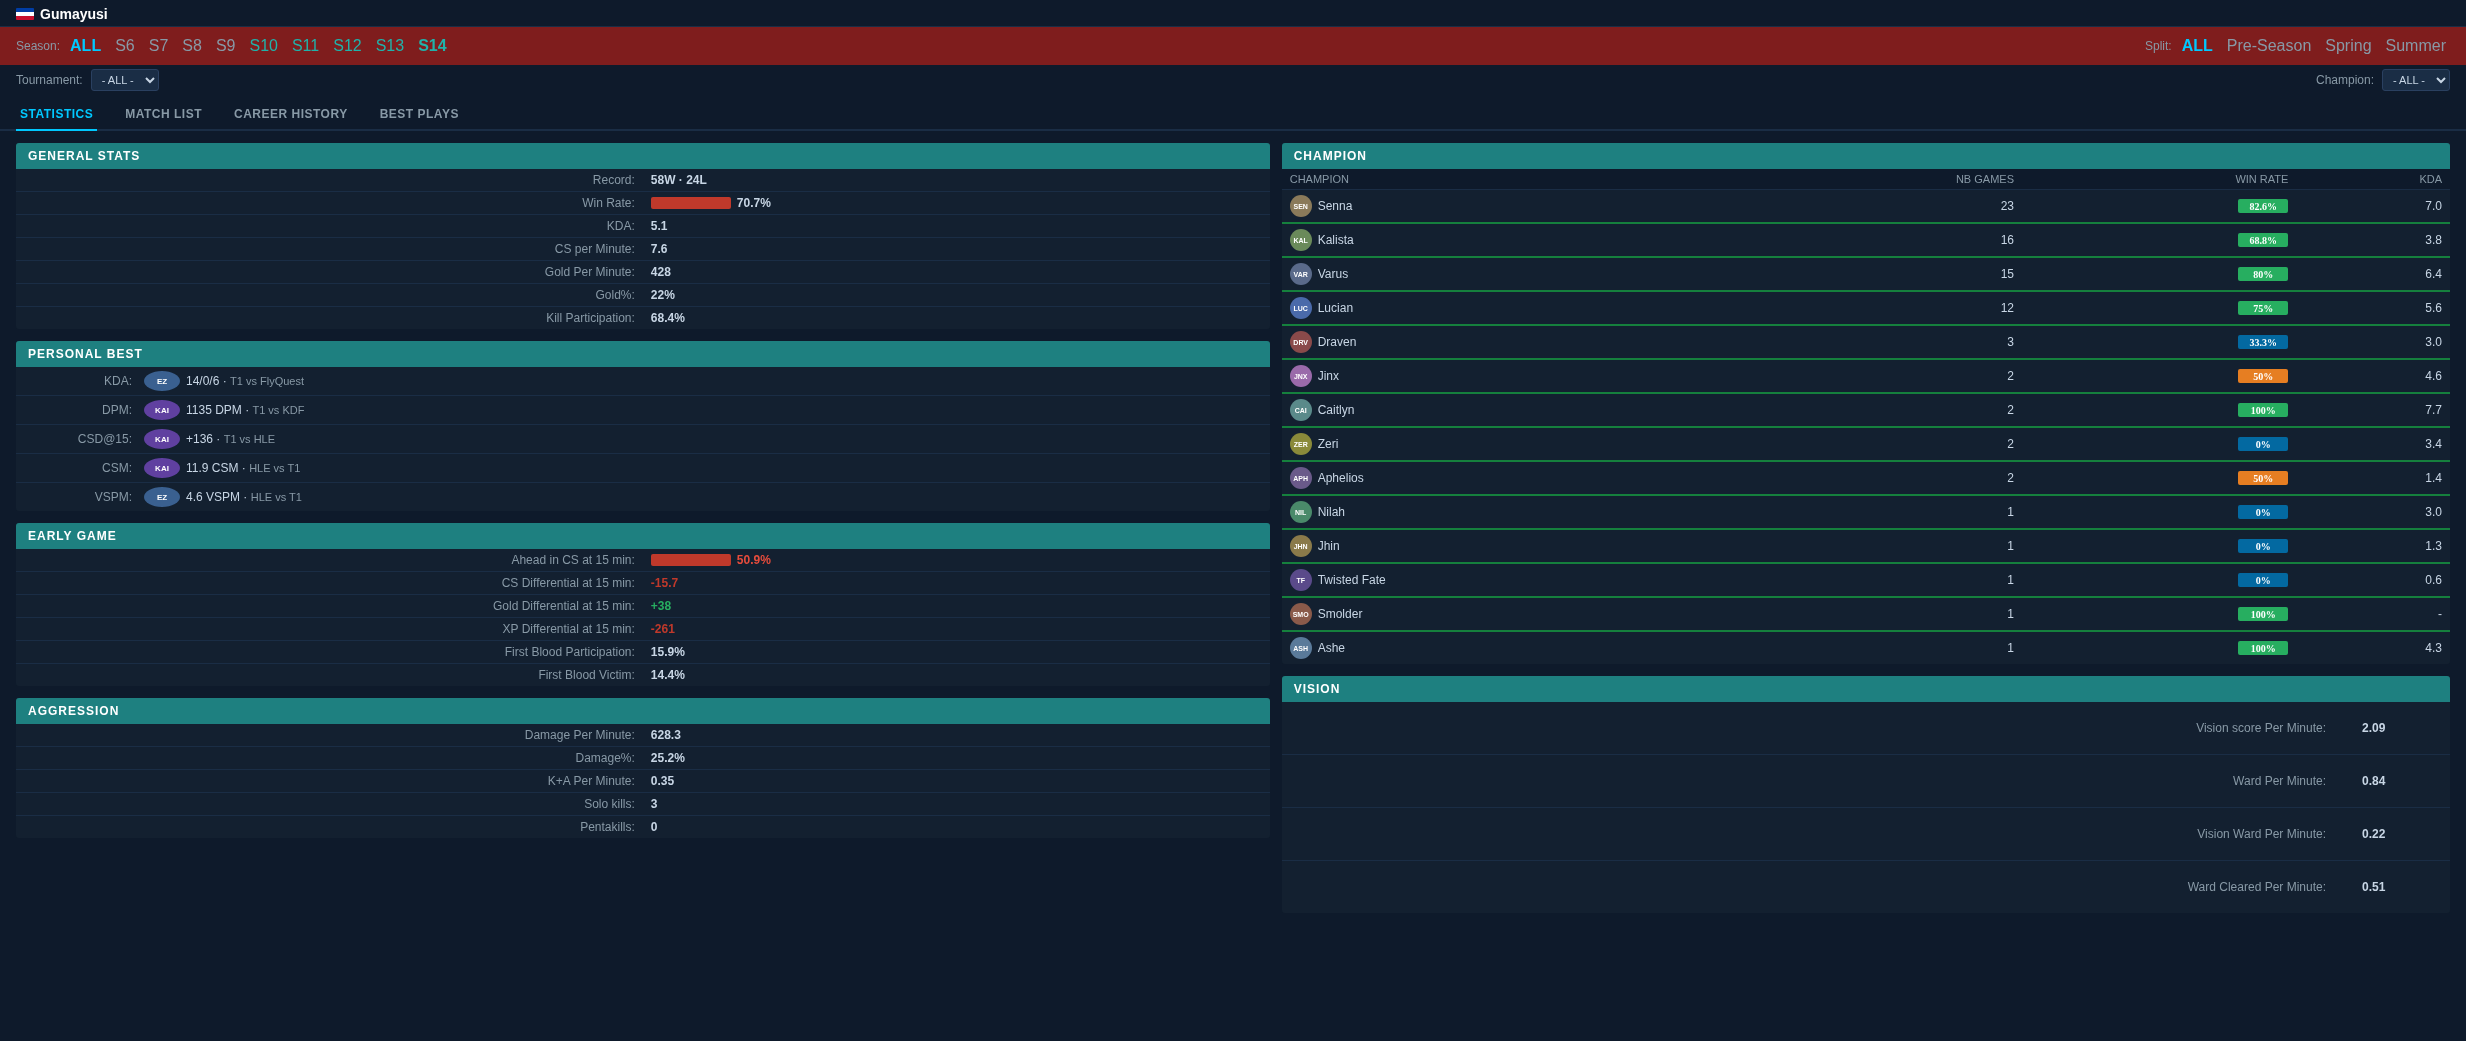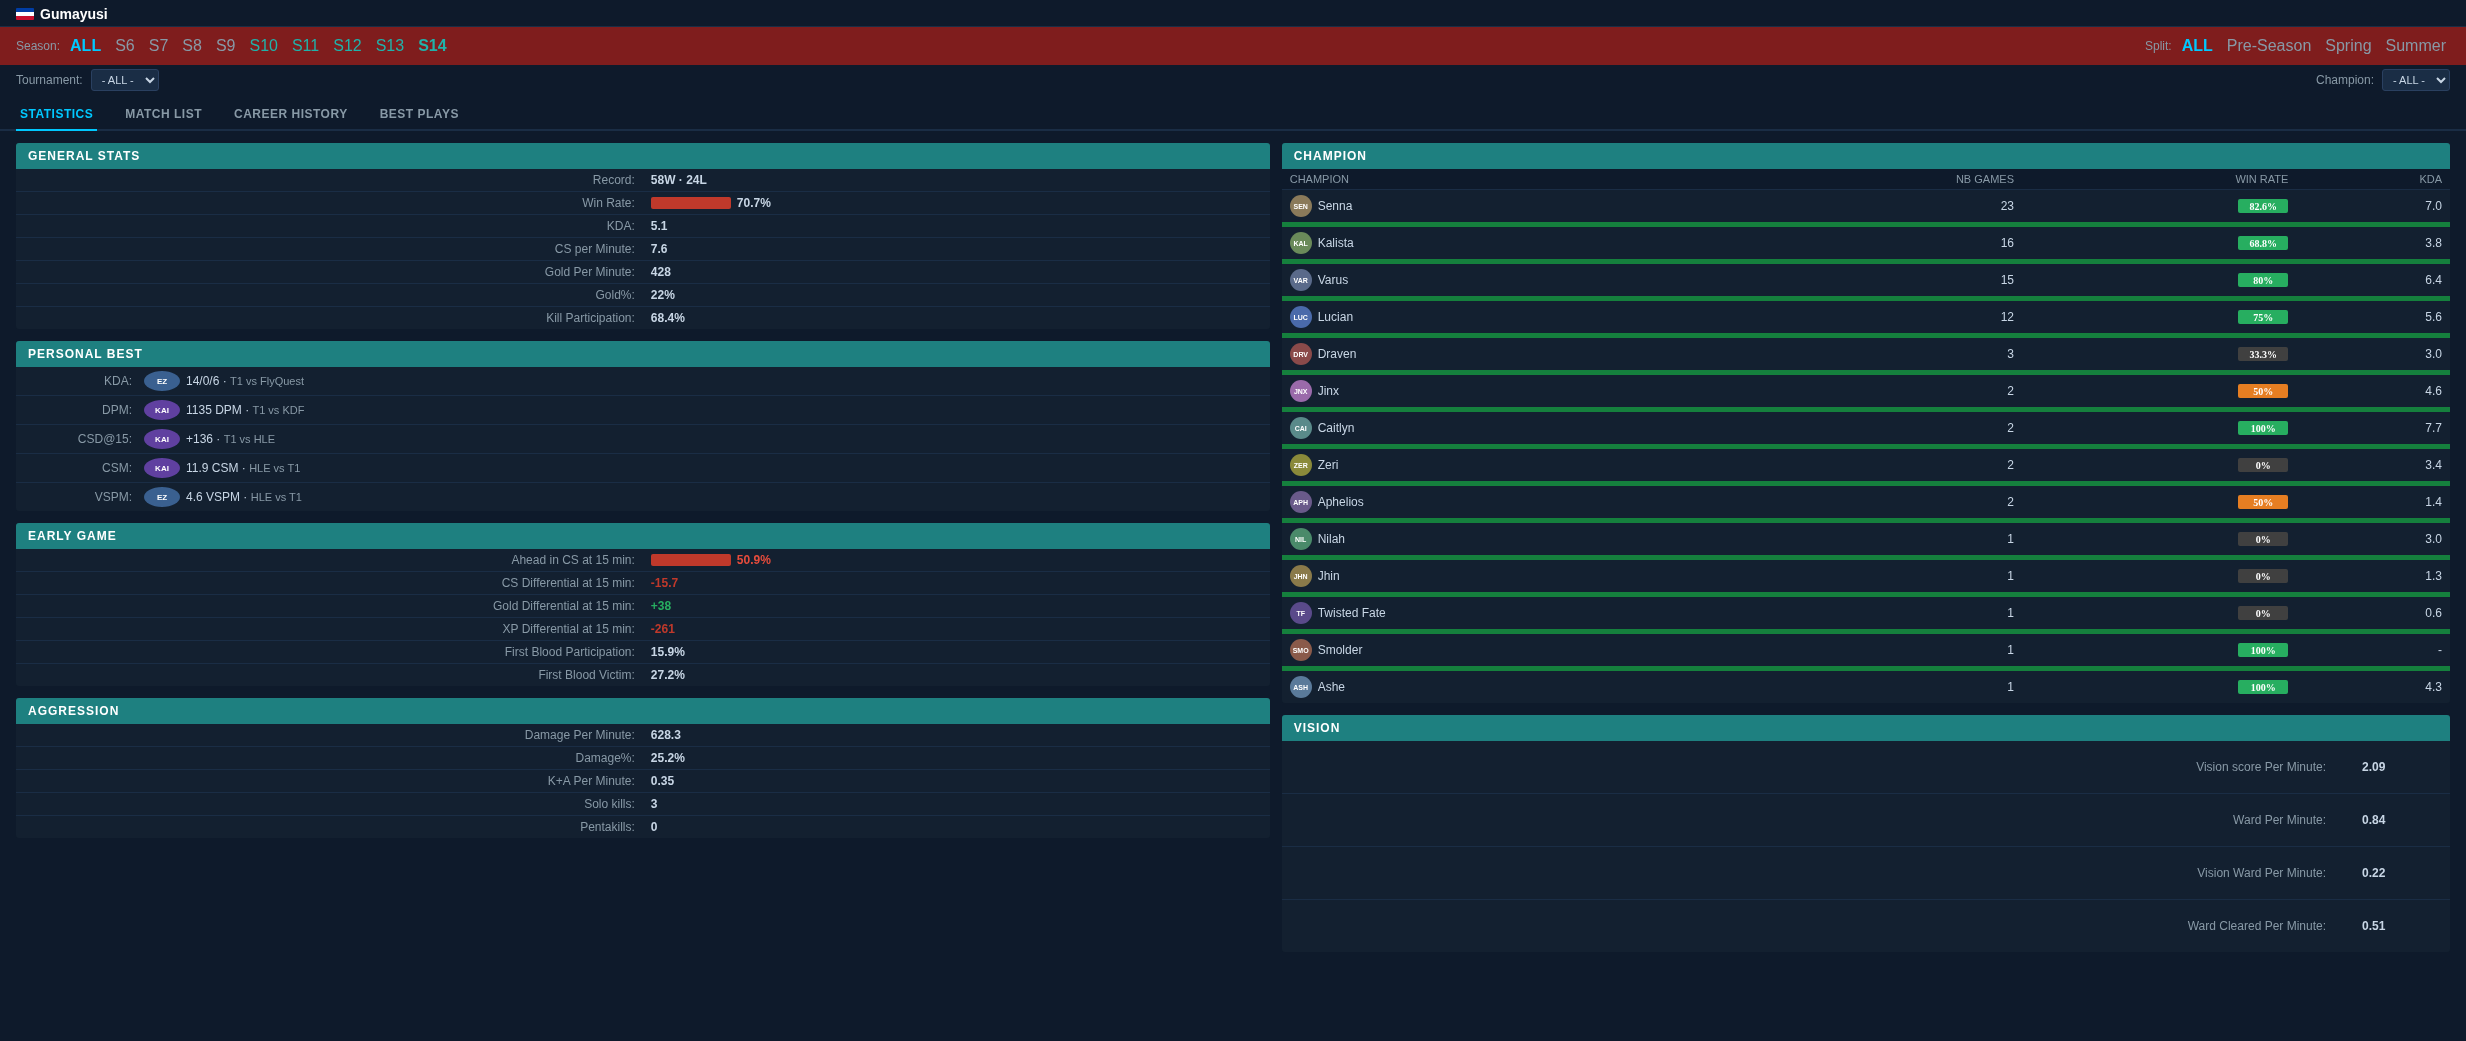--- a/index.html
+++ b/index.html
@@ -245,21 +245,21 @@
       padding: 4px 8px;
       text-align: right;
       background-color: #0e1a2b;
       border-bottom: 1px solid #1a2d45;
     }
     .champ-table th:first-child {
       text-align: left;
     }
     .champ-table td {
       padding: 5px 8px;
-      border-bottom: 5px solid #15803d;
+      border-bottom: 2px solid #15803d;
       text-align: right;
       vertical-align: middle;
     }
     .champ-table td:first-child {
       text-align: left;
     }
     .champ-table tr:last-child td {
       border-bottom: none;
     }
     .champ-name-cell {
@@ -292,21 +292,21 @@
       height: 14px;
       border-radius: 2px;
       display: flex;
       align-items: center;
       justify-content: center;
       font-size: 10px;
       font-weight: bold;
       color: #fff;
     }
     .wr-green { background-color: #27ae60; }
-    .wr-red { background-color: #404040; }
+    .wr-red { background-color: #0369a1; }
     .wr-orange { background-color: #e67e22; }
 
     
     .vision-row {
       display: flex;
       align-items: center;
       padding: 19px 8px;
       border-bottom: 1px solid #1a2d45;
       gap: 20px;
     }
@@ -487,21 +487,21 @@
         <div class="stats-row">
           <span class="stats-label">XP Differential at 15 min:</span>
           <span class="stats-value diff-negative">-261</span>
         </div>
         <div class="stats-row">
           <span class="stats-label">First Blood Participation:</span>
           <span class="stats-value">15.9%</span>
         </div>
         <div class="stats-row">
           <span class="stats-label">First Blood Victim:</span>
-          <span class="stats-value">27.2%</span>
+          <span class="stats-value">14.4%</span>
         </div>
       </div>
     </div>
 
     <div class="panel">
       <div class="panel-header">AGGRESSION</div>
       <div class="panel-body" style="padding:0;">
         <div class="stats-row">
           <span class="stats-label">Damage Per Minute:</span>
           <span class="stats-value">628.3</span>

